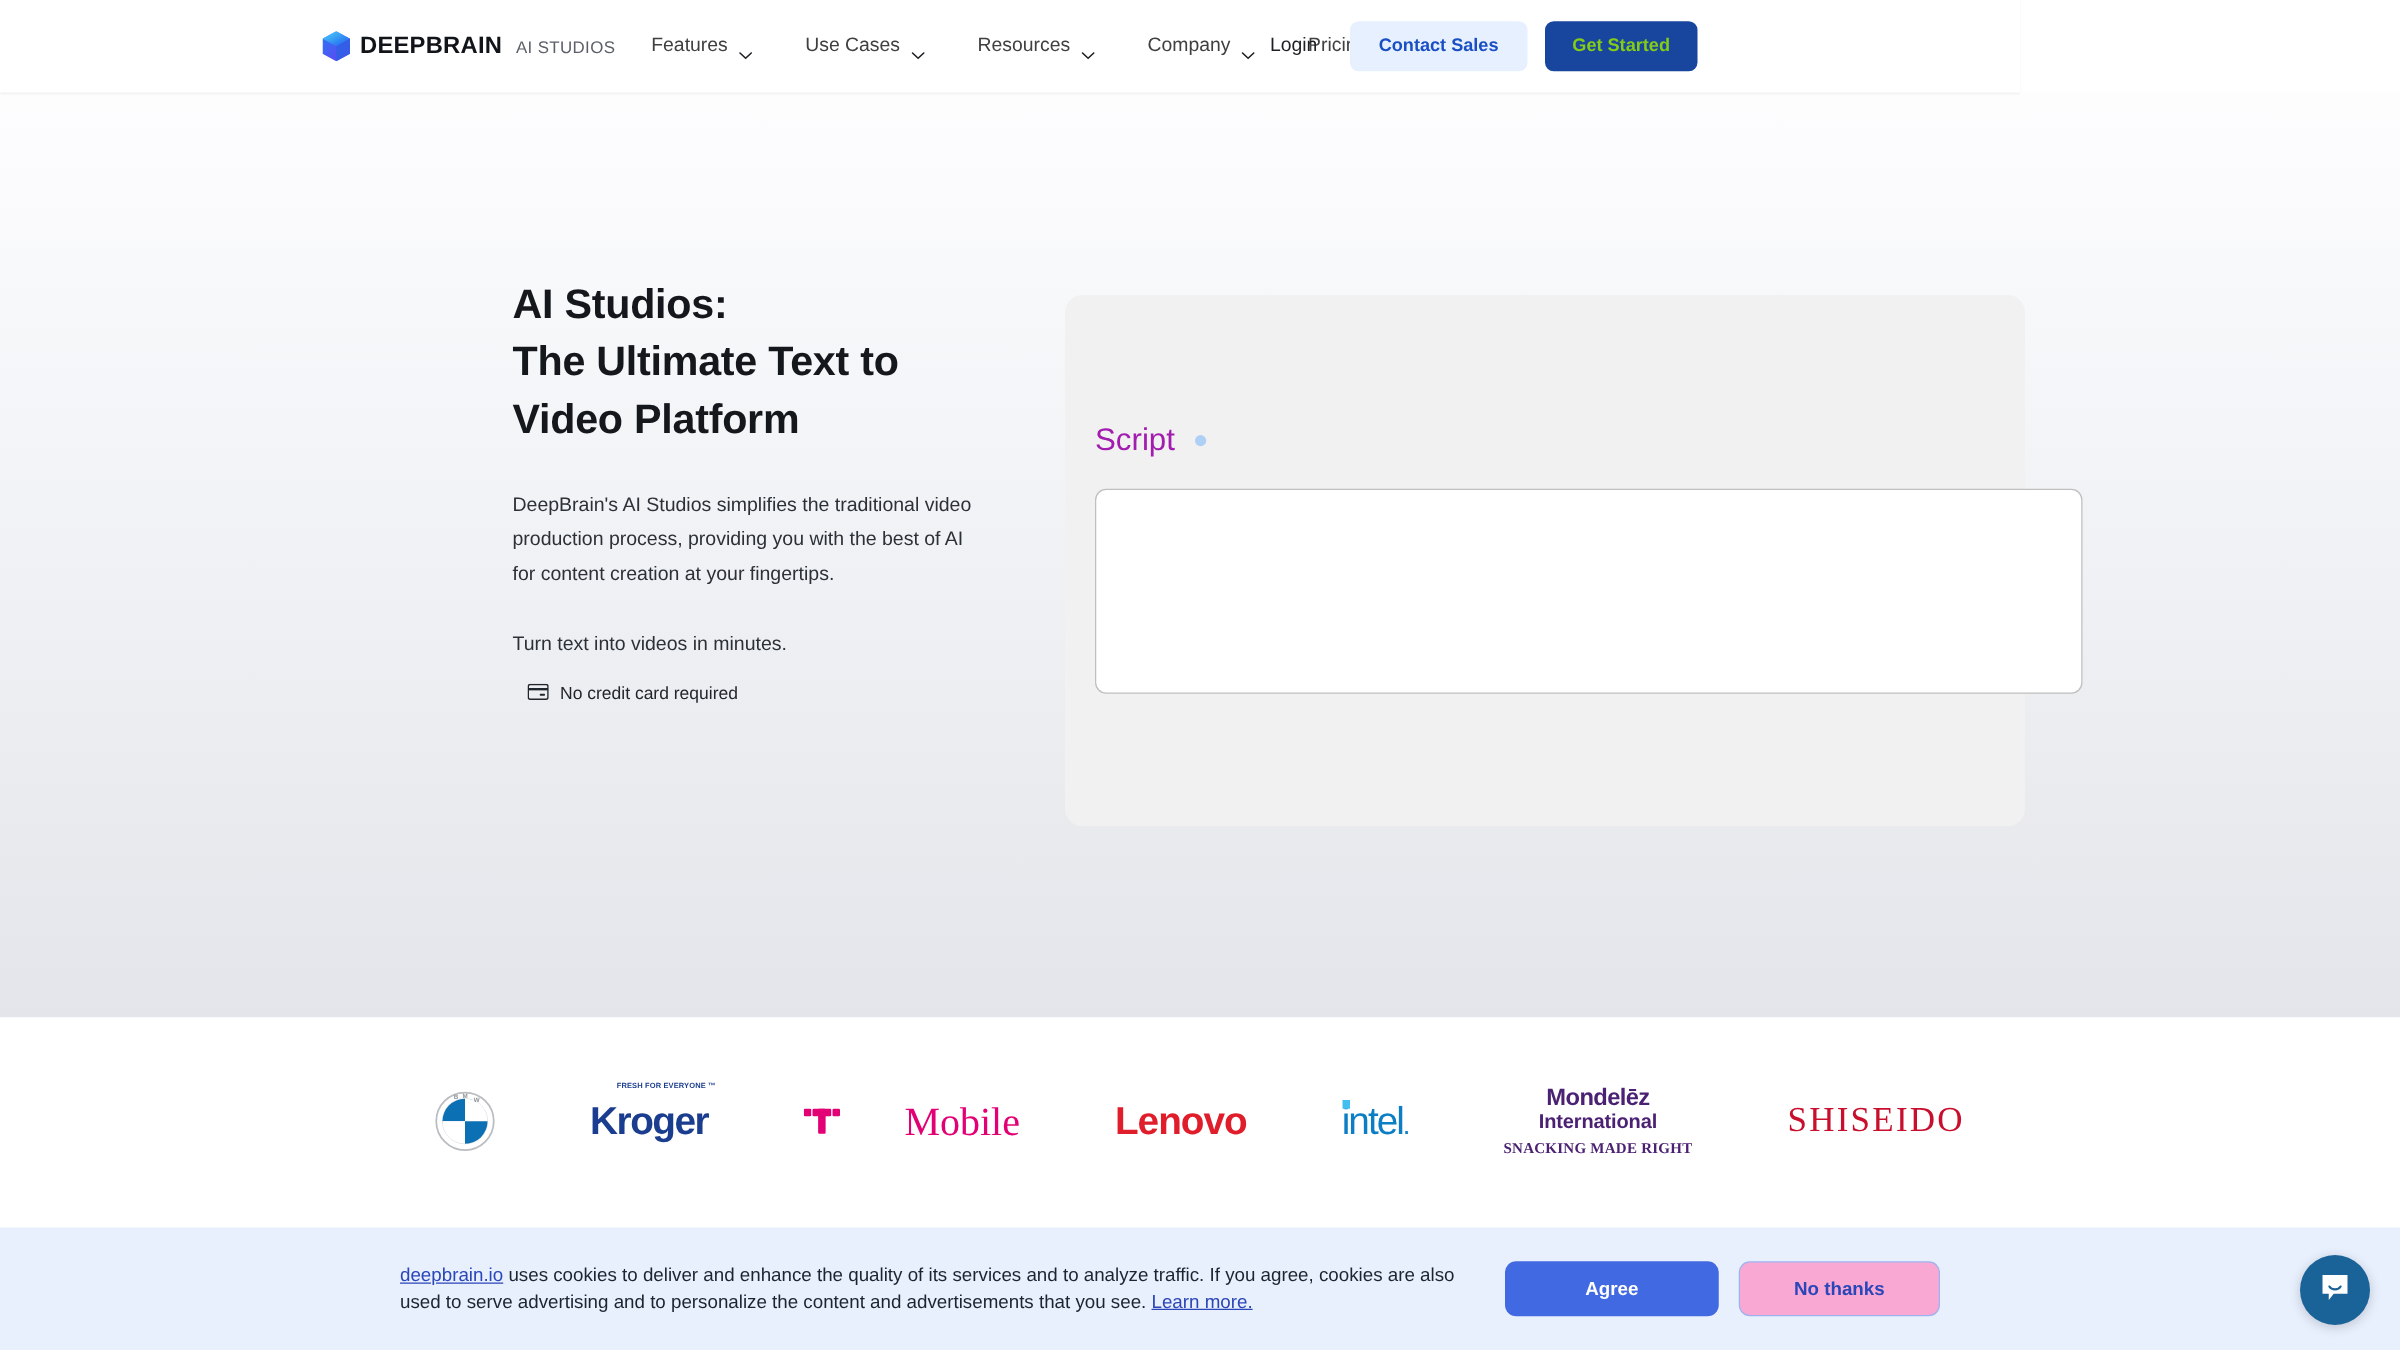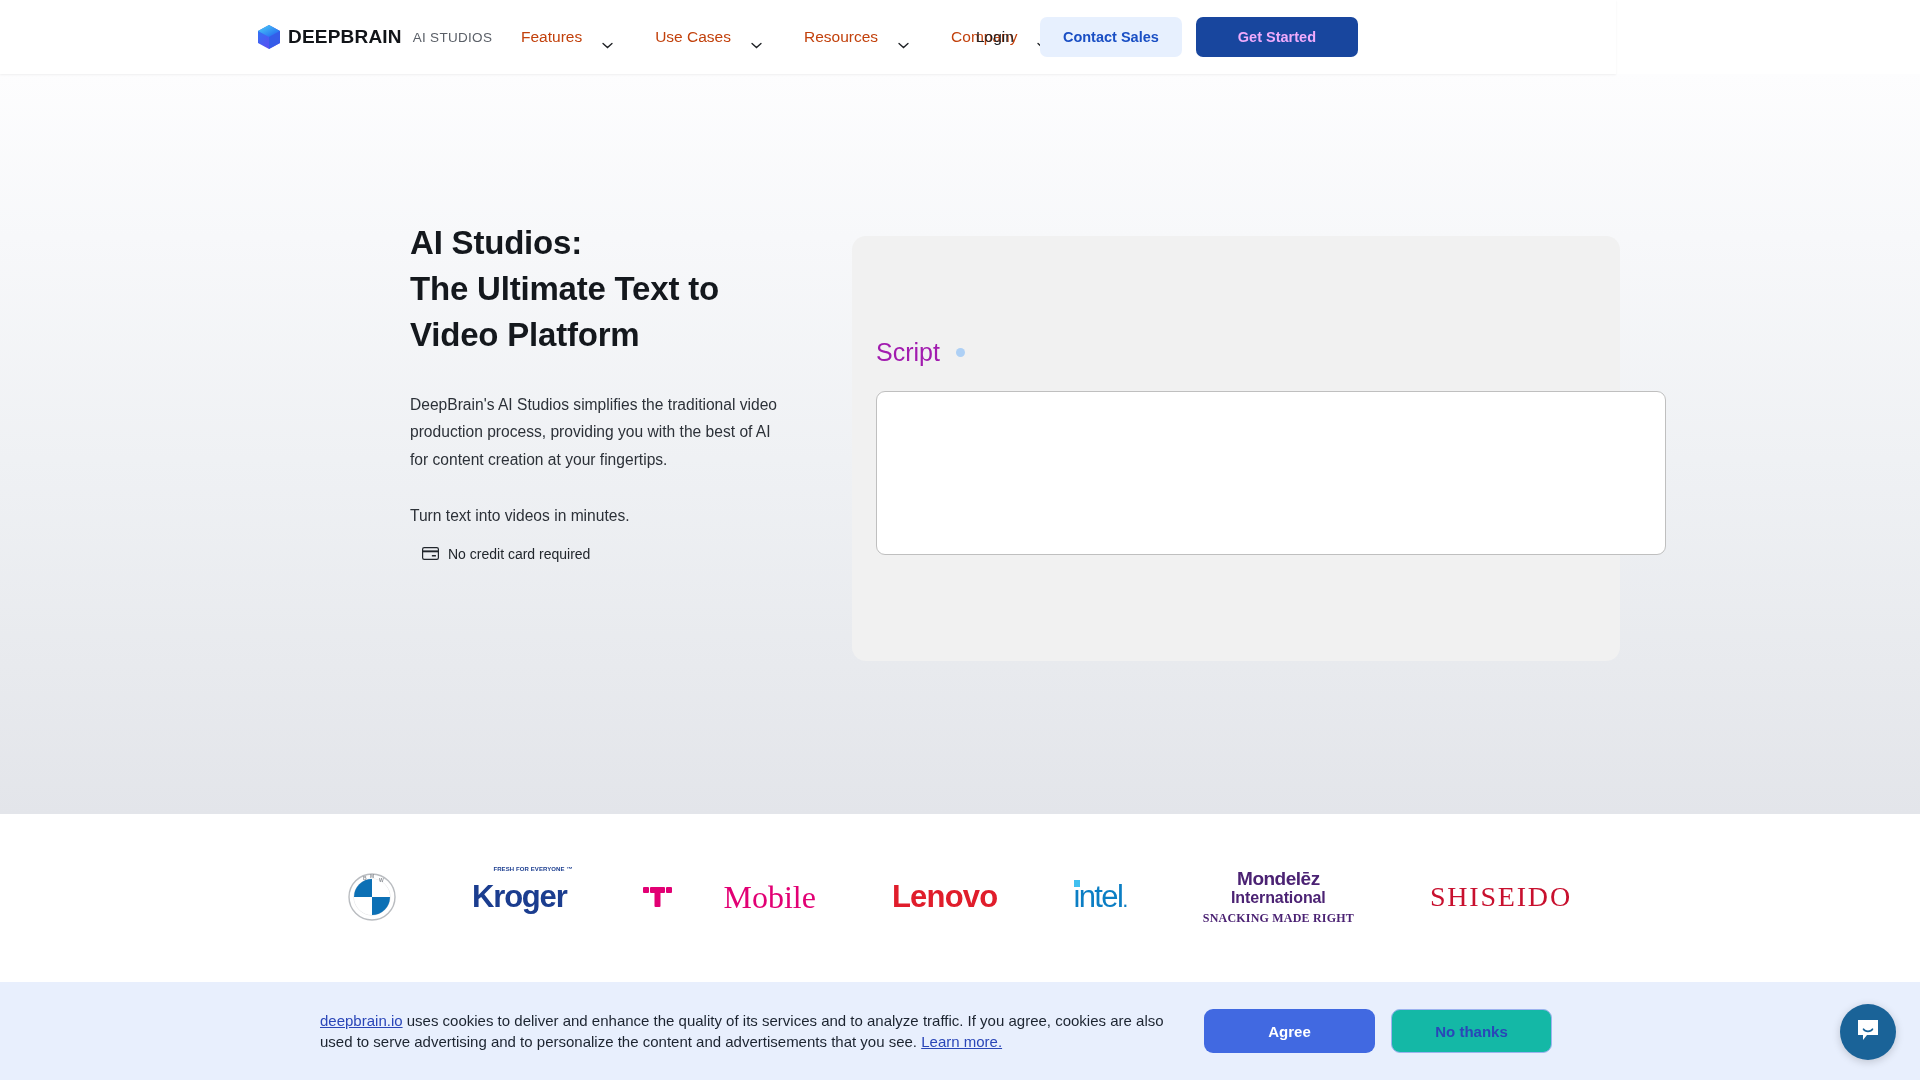--- a/index.html
+++ b/index.html
@@ -55,23 +55,23 @@
   .nav-links {
     position: absolute;
     left: 500px;
     display: flex;
     align-items: center;
     gap: 0px;
   }
   .nav-item {
     display: flex;
     align-items: center;
-    gap: 20px;
+    gap: 9px;
     font-size: 15.5px;
-    color: #c2410c;
+    color: #404040;
     padding: 8px 21px;
     cursor: pointer;
     white-space: nowrap;
   }
   .chev {
     width: 11px; height: 7px;
     display: inline-block;
     position: relative;
     top: 1px;
   }
@@ -97,25 +97,25 @@
     font-weight: 700;
     border-radius: 7px;
     padding: 12px 23px;
     border: none;
     cursor: pointer;
     font-family: inherit;
     white-space: nowrap;
   }
   .btn-getstarted {
     background: #18469e;
-    color: #f0abfc;
+    color: #84cc16;
     font-size: 14.5px;
     font-weight: 700;
     border-radius: 7px;
-    padding: 12px 42px;
+    padding: 12px 22px;
     border: none;
     cursor: pointer;
     font-family: inherit;
     white-space: nowrap;
   }
 
   
   .hero {
     position: absolute;
     top: 74px; left: 0;
@@ -368,21 +368,21 @@
     font-size: 15px;
     font-weight: 700;
     border: none;
     border-radius: 9px;
     width: 171px;
     height: 44px;
     cursor: pointer;
     font-family: inherit;
   }
   .btn-nothanks {
-    background: #14b8a6;
+    background: #f9a8d4;
     color: #2a46b8;
     font-size: 15px;
     font-weight: 700;
     border: 1px solid #9db3ef;
     border-radius: 9px;
     width: 161px;
     height: 44px;
     cursor: pointer;
     font-family: inherit;
   }

